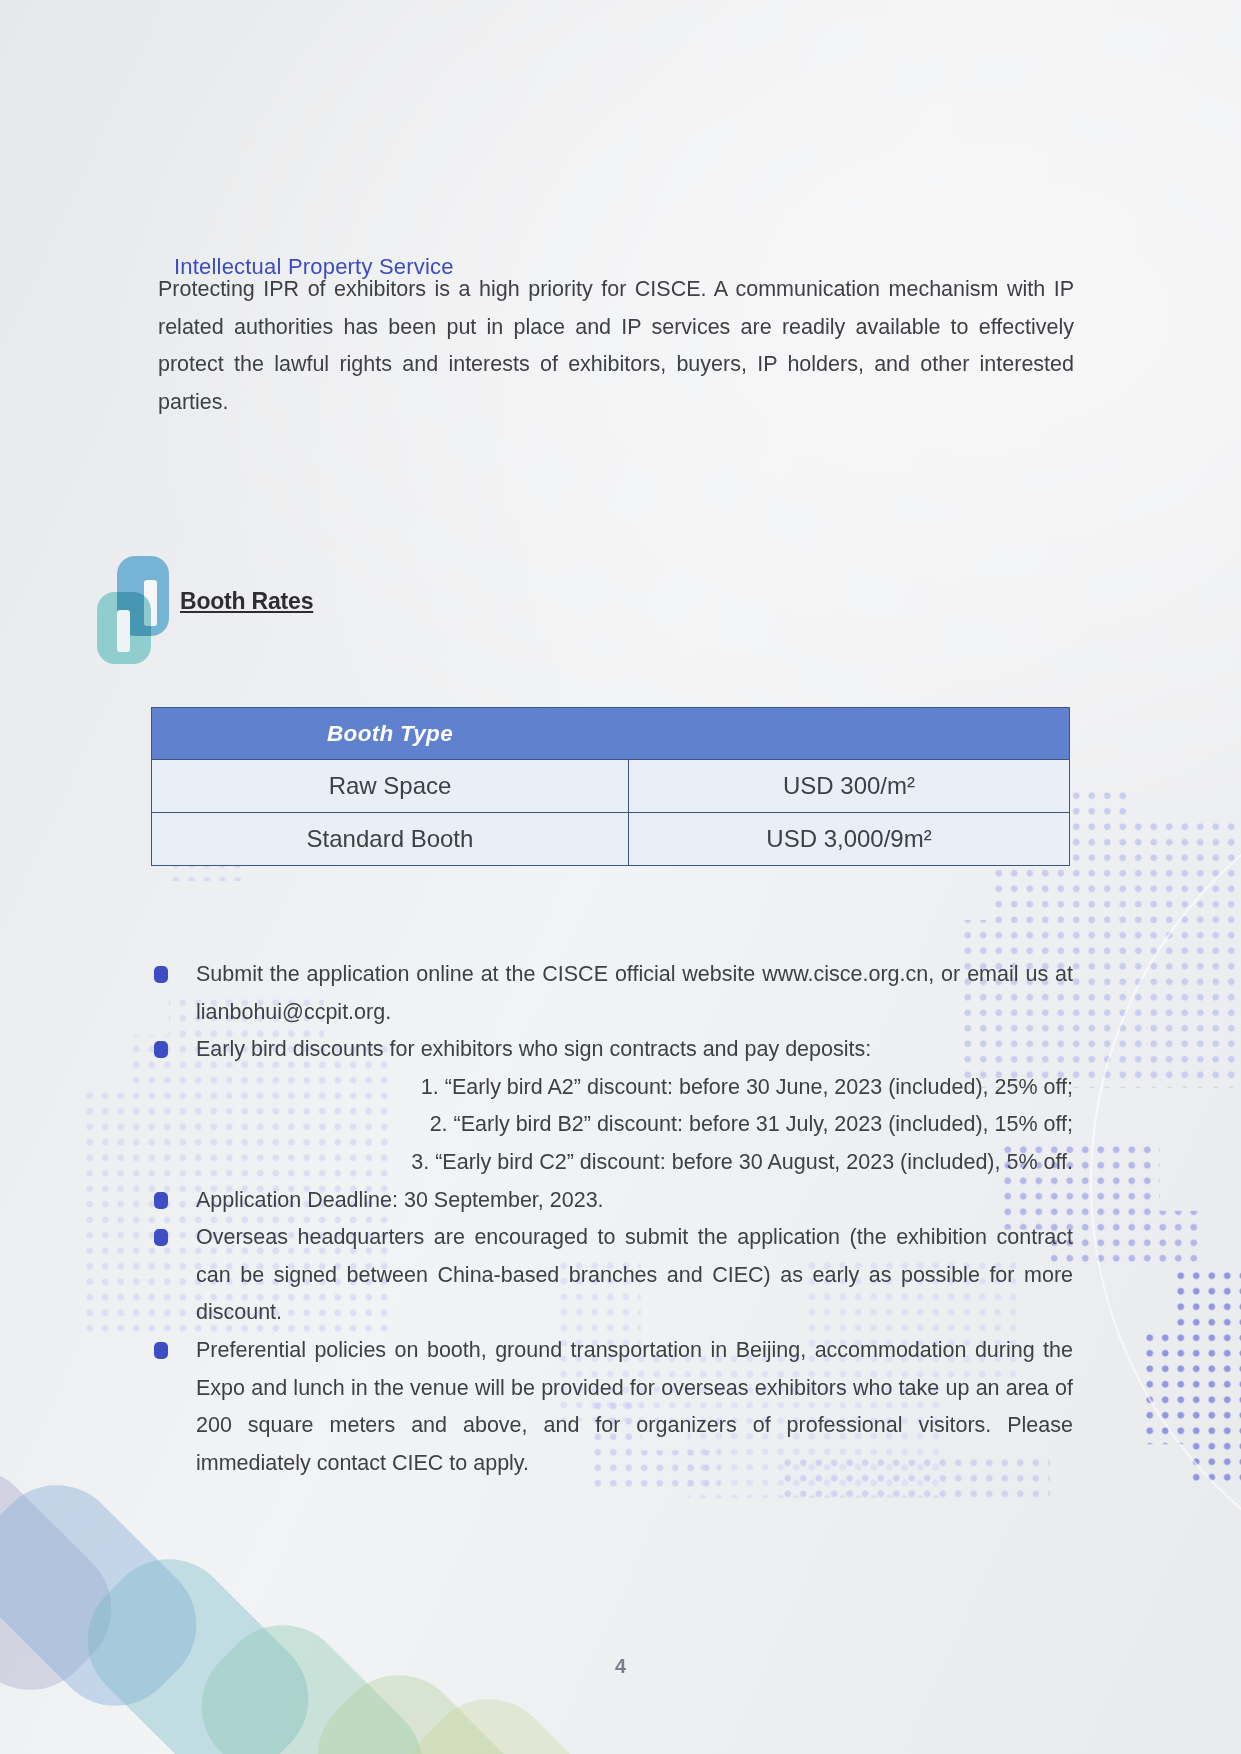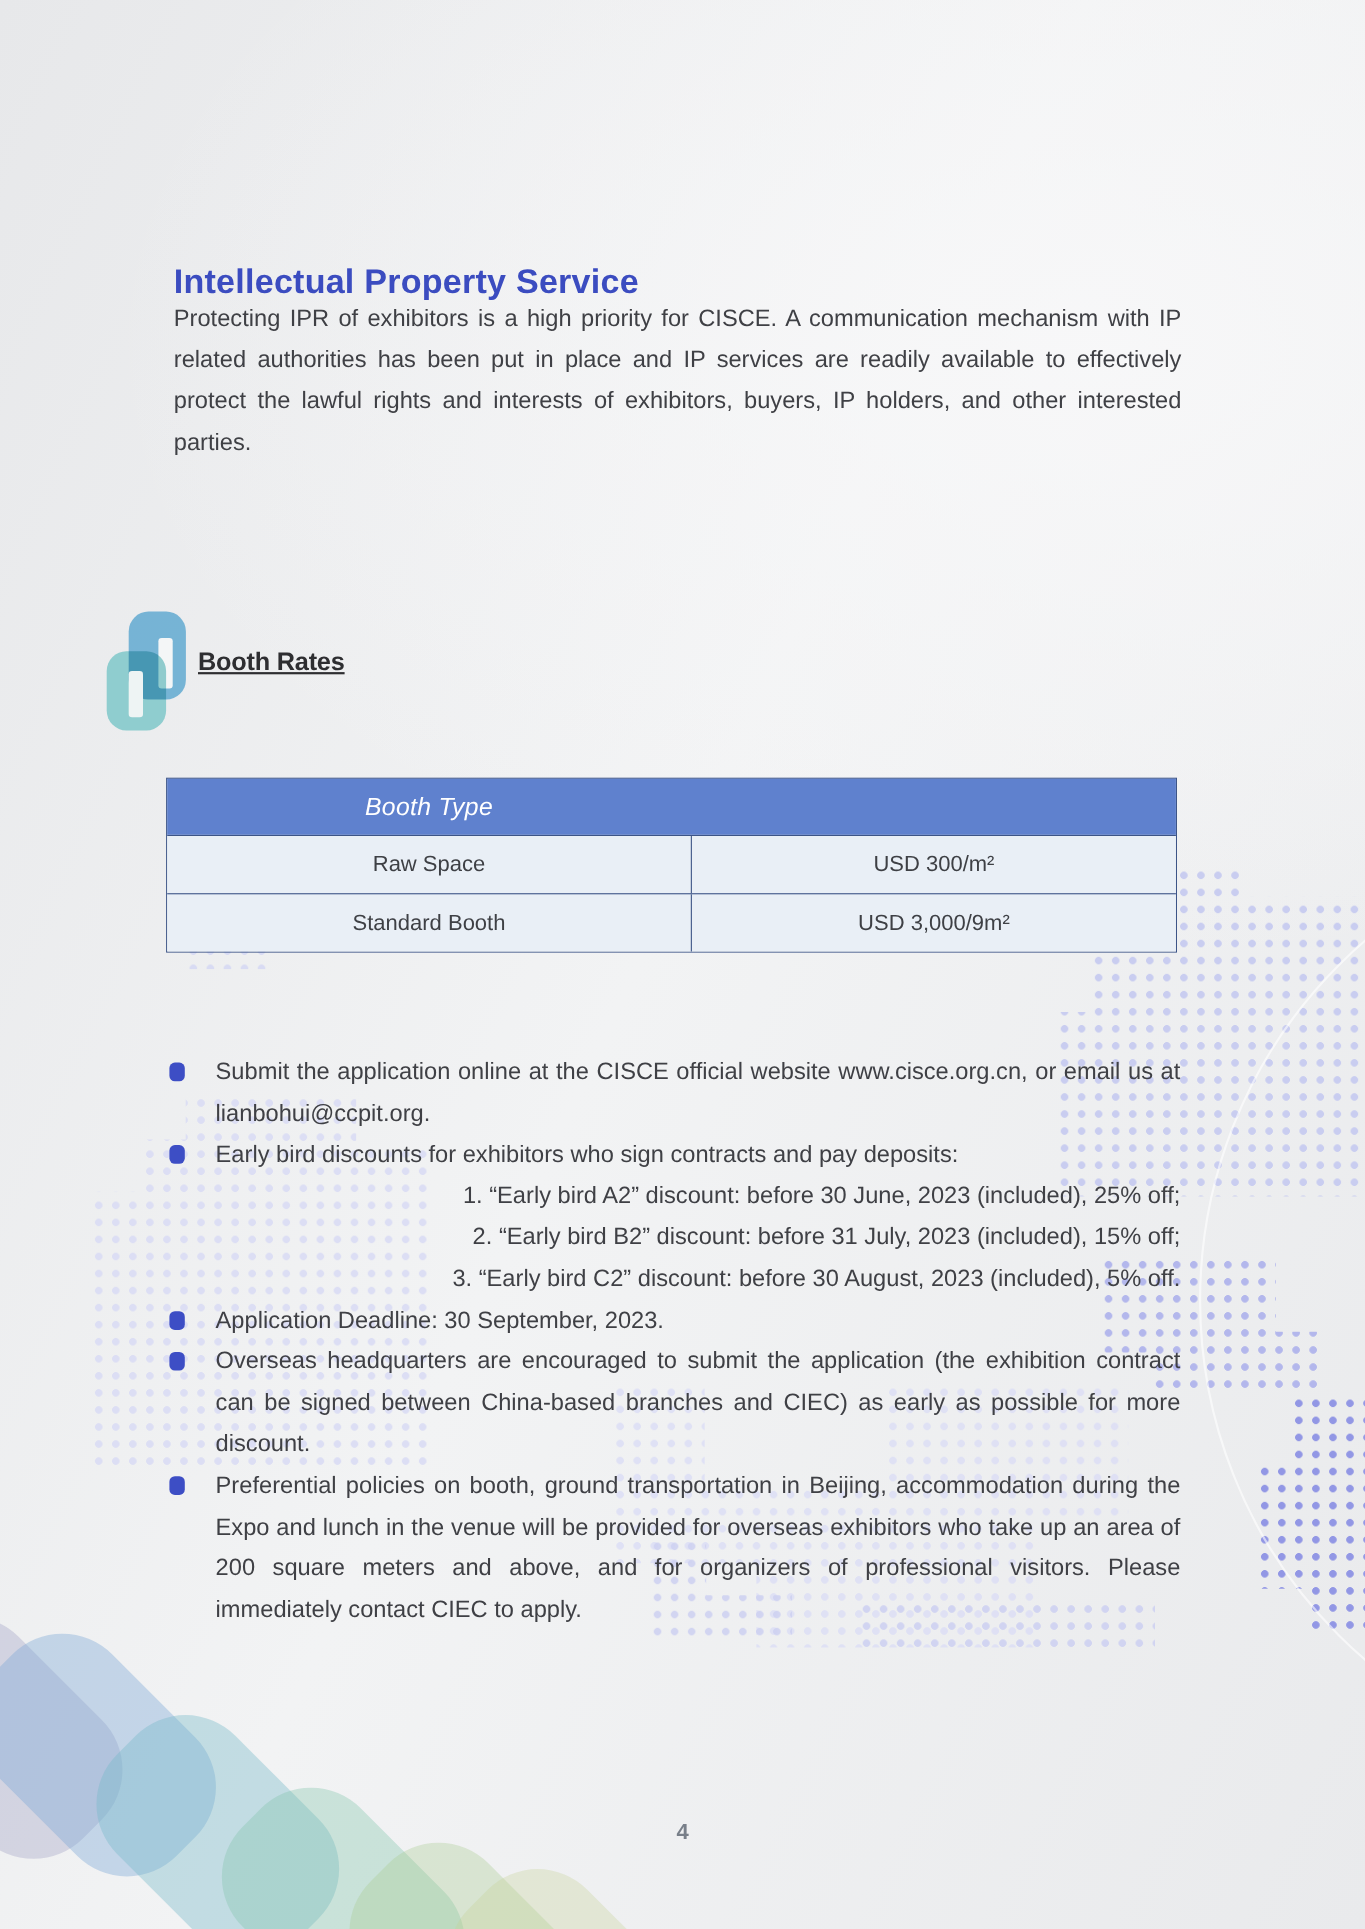--- a/index.html
+++ b/index.html
@@ -37,22 +37,22 @@
   .chain-link { position:absolute; width:152px; height:235px; border-radius:64px;
     transform:rotate(-45deg); }
   .c1 { left:-75px; top:1462px; background:#9b9cc0; opacity:.34; }
   .c2 { left:10px;  top:1478px; background:#7fa9d6; opacity:.40; }
   .c3 { left:122px; top:1552px; background:#74b7c9; opacity:.38; }
   .c4 { left:236px; top:1618px; background:#83c4ad; opacity:.36; }
   .c5 { left:352px; top:1668px; background:#a8cc8f; opacity:.33; }
   .c6 { left:442px; top:1692px; background:#c3d191; opacity:.30; }
   
   .content { position:absolute; inset:0; z-index:2; }
-  .ipr-title { position:absolute; left:158px; top:238px; margin:0;
-    font-size:31px; font-weight:bold; color:#3b4cc0; letter-spacing:.2px; }
+  .ipr-title { position:absolute; left:158px; top:238px; margin:16px;
+    font-size:22px; font-weight:normal; color:#3b4cc0; letter-spacing:.2px; }
   .ipr-body { position:absolute; left:158px; top:271px; width:916px; margin:0;
     font-size:21.5px; line-height:37.6px; color:#3f4045; text-align:justify; }
   
   .link-icon { position:absolute; left:95px; top:552px; width:90px; height:115px; }
   .li-blue { position:absolute; left:22px; top:4px; width:52px; height:80px; border-radius:18px;
     background:rgba(89,165,206,.80); }
   .li-blue-slot { position:absolute; left:49px; top:28px; width:13px; height:46px; border-radius:3px;
     background:#f4f6f7; }
   .li-teal { position:absolute; left:2px; top:40px; width:54px; height:72px; border-radius:18px;
     background:rgba(99,190,192,.68); mix-blend-mode:multiply; }
@@ -62,22 +62,22 @@
     font-size:23px; font-weight:800; color:#2e2e31; letter-spacing:-.2px;text-decoration:underline; }
   
   .rates-table { position:absolute; left:151px; top:707px; width:919px;
     border:1.5px solid #3c5487; box-sizing:border-box; }
   .tr { display:flex; }
   .tr-head { background:#5f81ce; height:51px; }
   .tr-body { background:#e9eff6; height:52px; border-top:1.5px solid #3c5487; }
   .td { display:flex; align-items:center; justify-content:center; box-sizing:border-box; }
   .td-1 { width:476px; }
   .td-2 { flex:1; border-left:1.5px solid #3c5487; }
-  .tr-head .td { color:#ffffff; font-size:22.5px; font-weight:normal; font-style:italic; letter-spacing:.3px; }
-  .tr-body .td { color:#3e4045; font-size:20px; }
+  .tr-head .td { color:#ffffff; font-size:22.5px; font-weight:bold; font-style:italic; letter-spacing:.3px; }
+  .tr-body .td { color:#3e4045; font-size:24px; }
   
   .bullets { position:absolute; left:152px; top:956px; width:921px; }
   .b-item { position:relative; padding-left:44px; box-sizing:border-box;
     font-size:21.5px; line-height:37.6px; color:#3f4045; text-align:justify; }
   .b-marker { position:absolute; left:2px; top:10px; width:14px; height:17px; border-radius:5px;
     background:#3d4ec5; }
   .b-sub { text-align:right; }
   .page-num { position:absolute; left:0; right:0; top:1655px; text-align:center;
     font-size:20px; font-weight:bold; color:#787f89; }
 </style>

